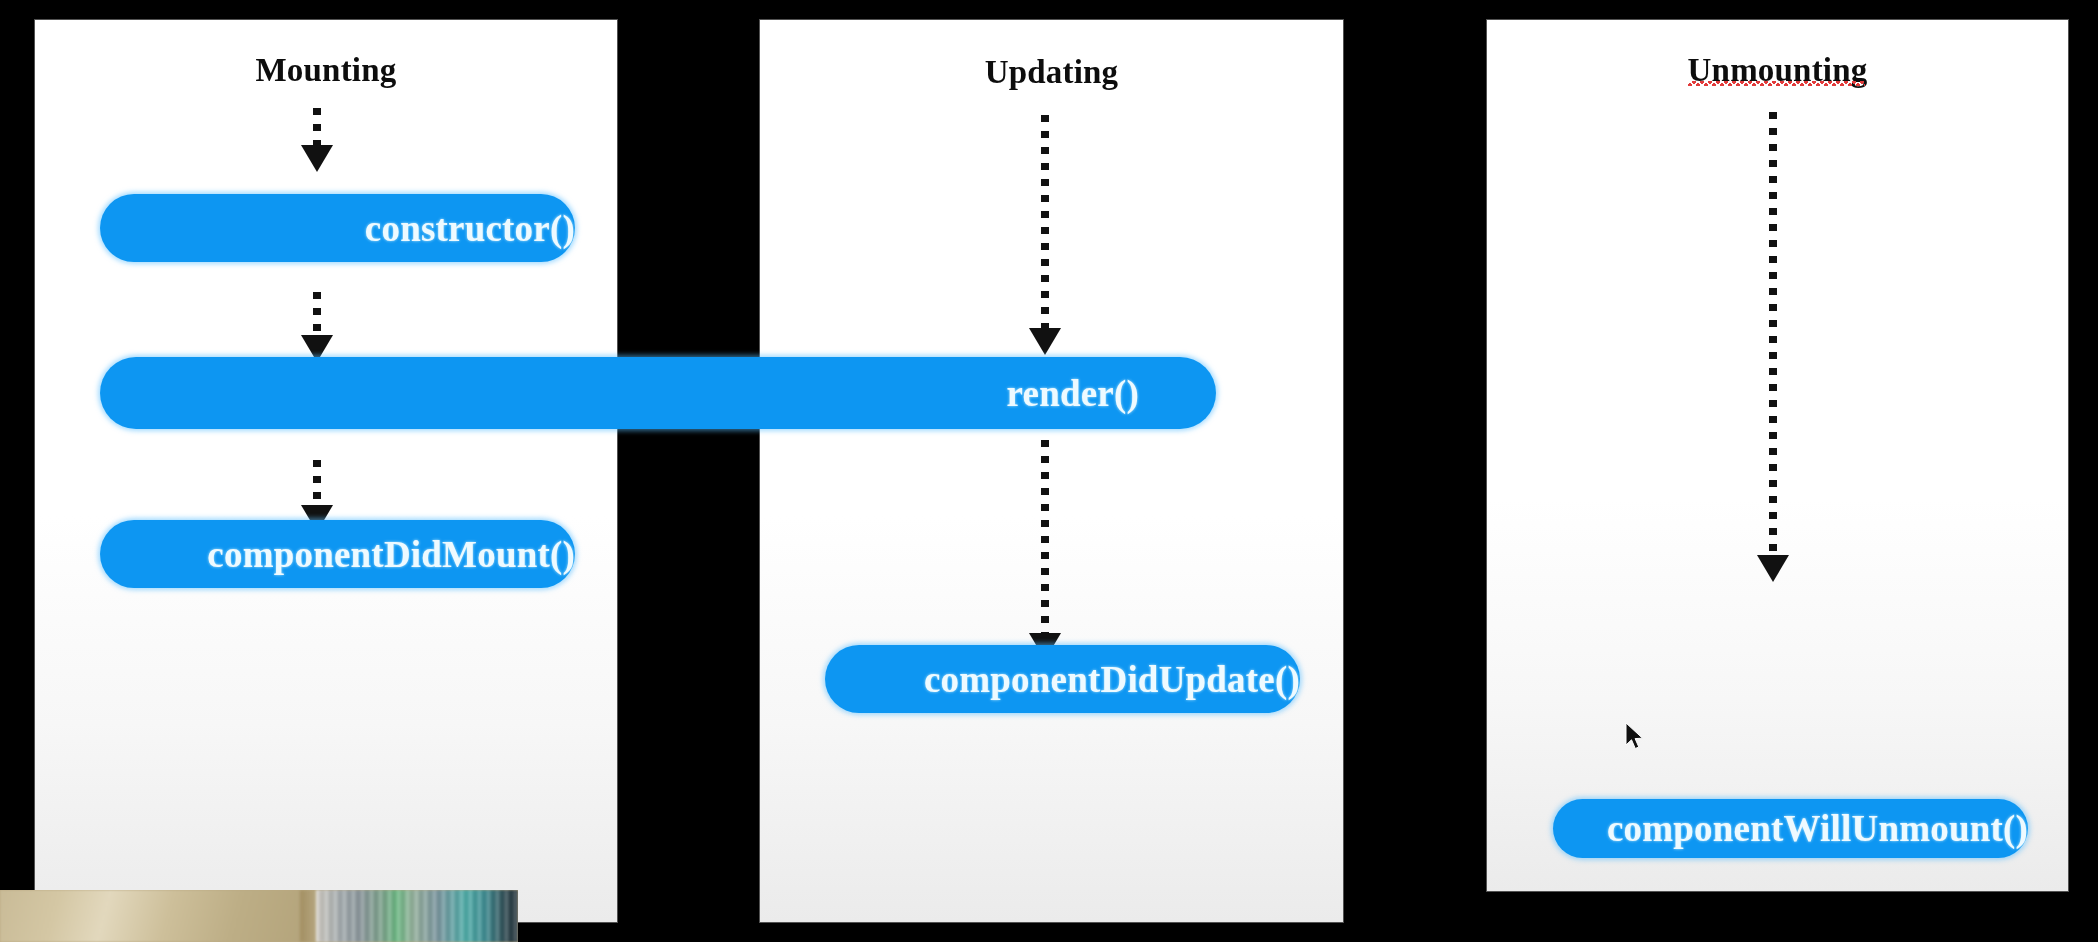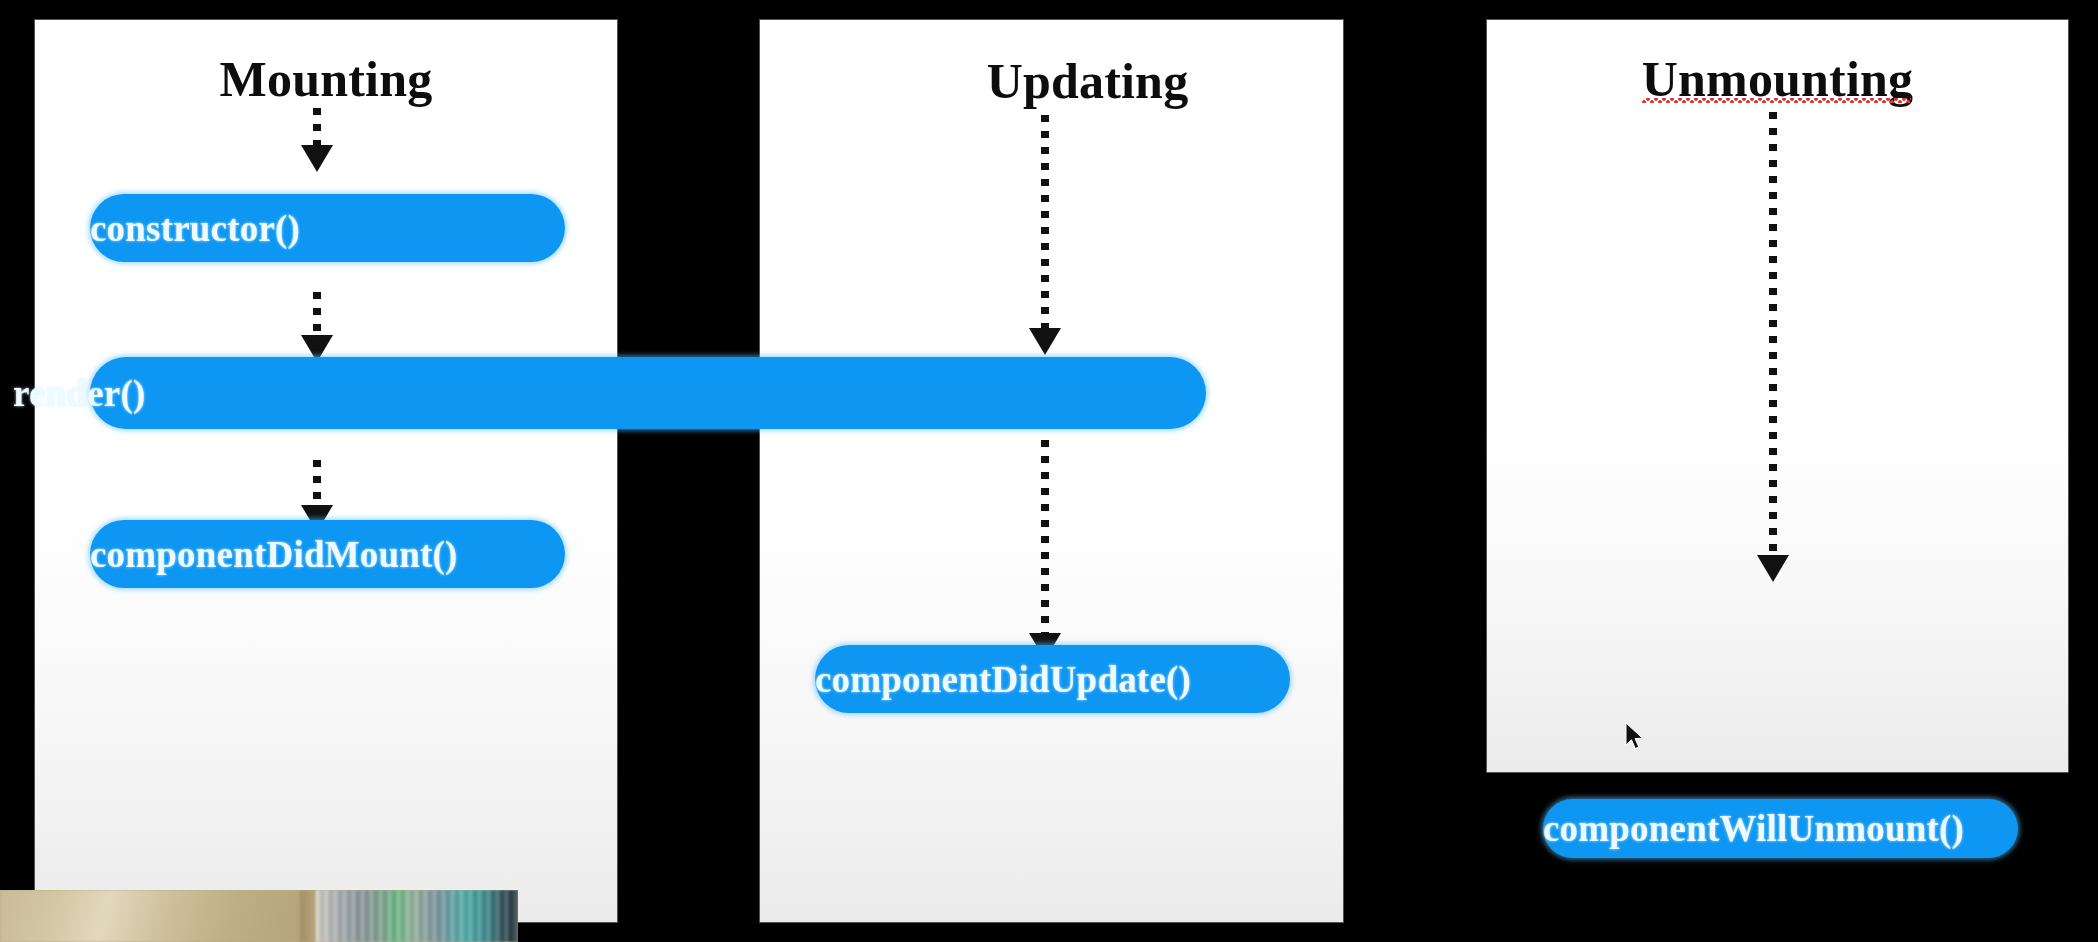--- a/index.html
+++ b/index.html
@@ -29,38 +29,38 @@
     background: linear-gradient(to bottom,
                 #ffffff 0%,
                 #ffffff 55%,
                 #f7f7f7 78%,
                 #ebebeb 100%);
     box-shadow: 0 0 0 1px rgba(150,150,150,0.55);
     overflow: visible;
   }
   #panel-mounting   { left: 35px;   top: 20px; width: 582px;  height: 902px; }
   #panel-updating   { left: 760px;  top: 20px; width: 583px;  height: 902px; }
-  #panel-unmounting { left: 1487px; top: 20px; width: 581px;  height: 752px; }
+  #panel-unmounting { left: 1487px; top: 20px; width: 581px;  height: 871px; }
 
   
   .col-title {
     position: absolute;
     left: 0;
     width: 100%;
     text-align: center;
     font-family: "Liberation Serif", "DejaVu Serif", serif;
     font-weight: bold;
-    font-size: 50px;
+    font-size: 33px;
     line-height: 1;
     color: #0d0d0d;
     letter-spacing: 0.2px;
     white-space: nowrap;
   }
   #title-mounting   { top: 34px; }
-  #title-updating   { top: 36px; padding-left: 36px; }
+  #title-updating   { top: 36px; }
   #title-unmounting { top: 34px; }
 
   
   .spellcheck {
     position: relative;
     display: inline-block;
   }
   .spellcheck::after {
     content: "";
     position: absolute;
@@ -105,22 +105,23 @@
     border-top: 27px solid #111;
   }
 
   
   .pill {
     position: absolute;
     background: #0d96f2;
     border-radius: 42px;
     display: flex;
     align-items: center;
-    justify-content: flex-start;
+    justify-content: flex-end;
     box-shadow: 0 0 5px 2px rgba(90,190,255,0.55);
+    margin-left: 10px;
   }
   .pill-label {
     font-family: "Liberation Serif", "DejaVu Serif", serif;
     font-weight: bold;
     font-size: 37px;
     color: #eefaff;
     text-shadow: 0 0 3px rgba(200,240,255,0.9);
     white-space: nowrap;
     letter-spacing: 0.2px;
   }

